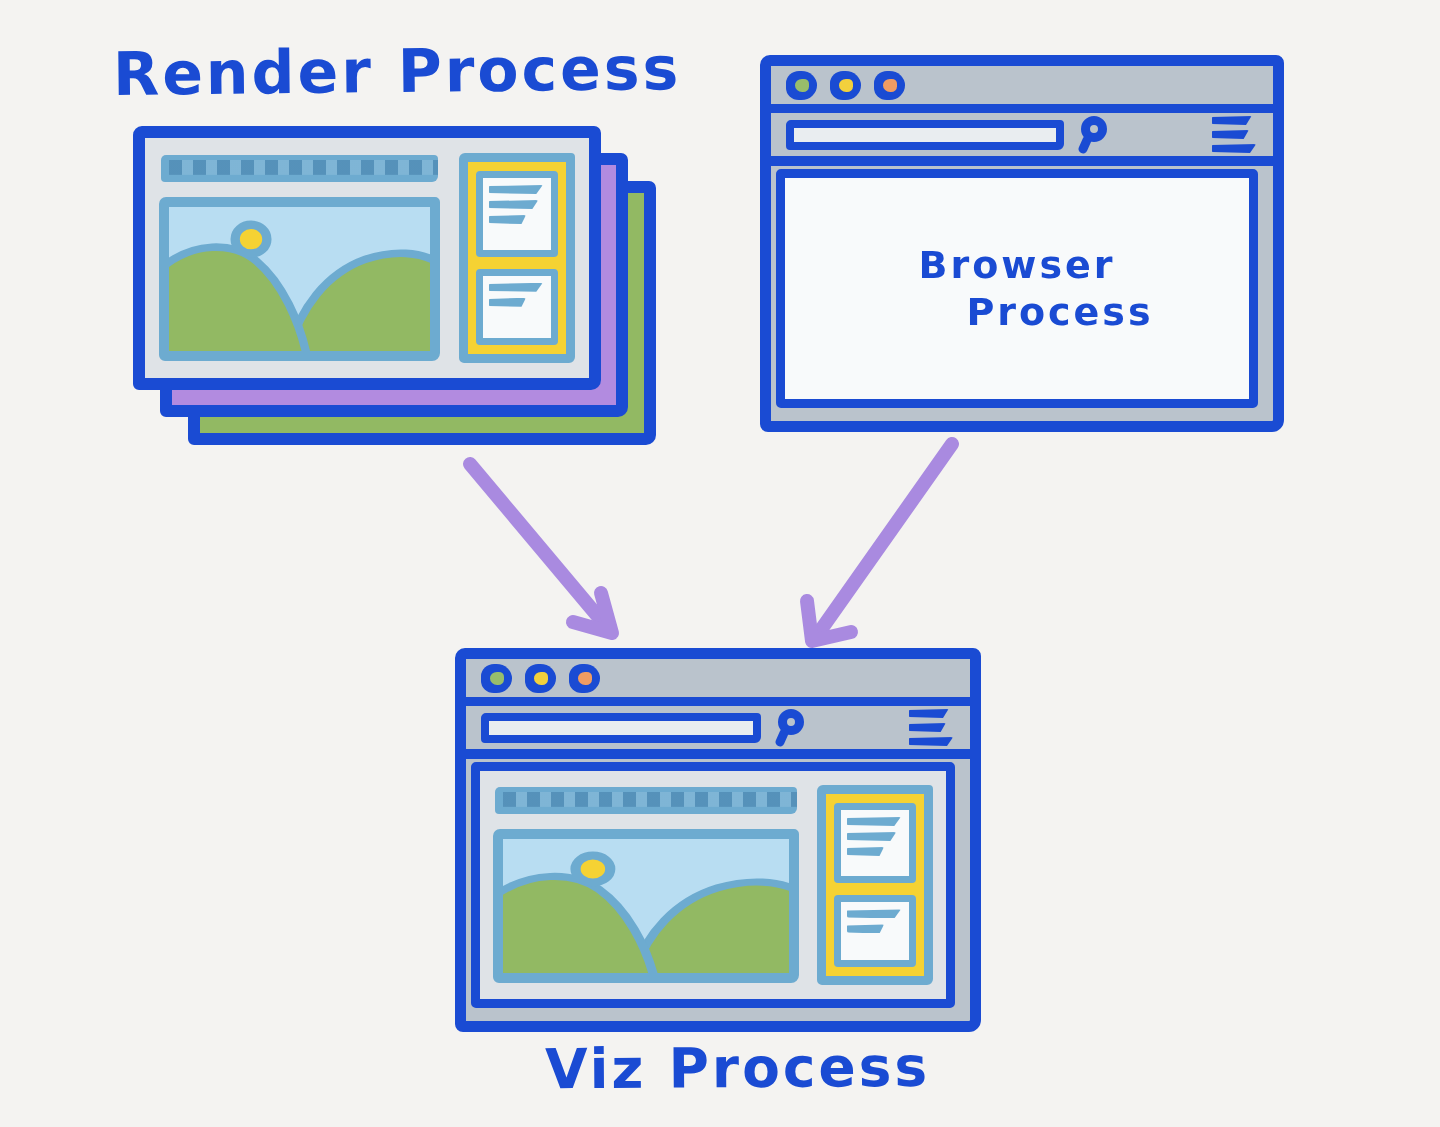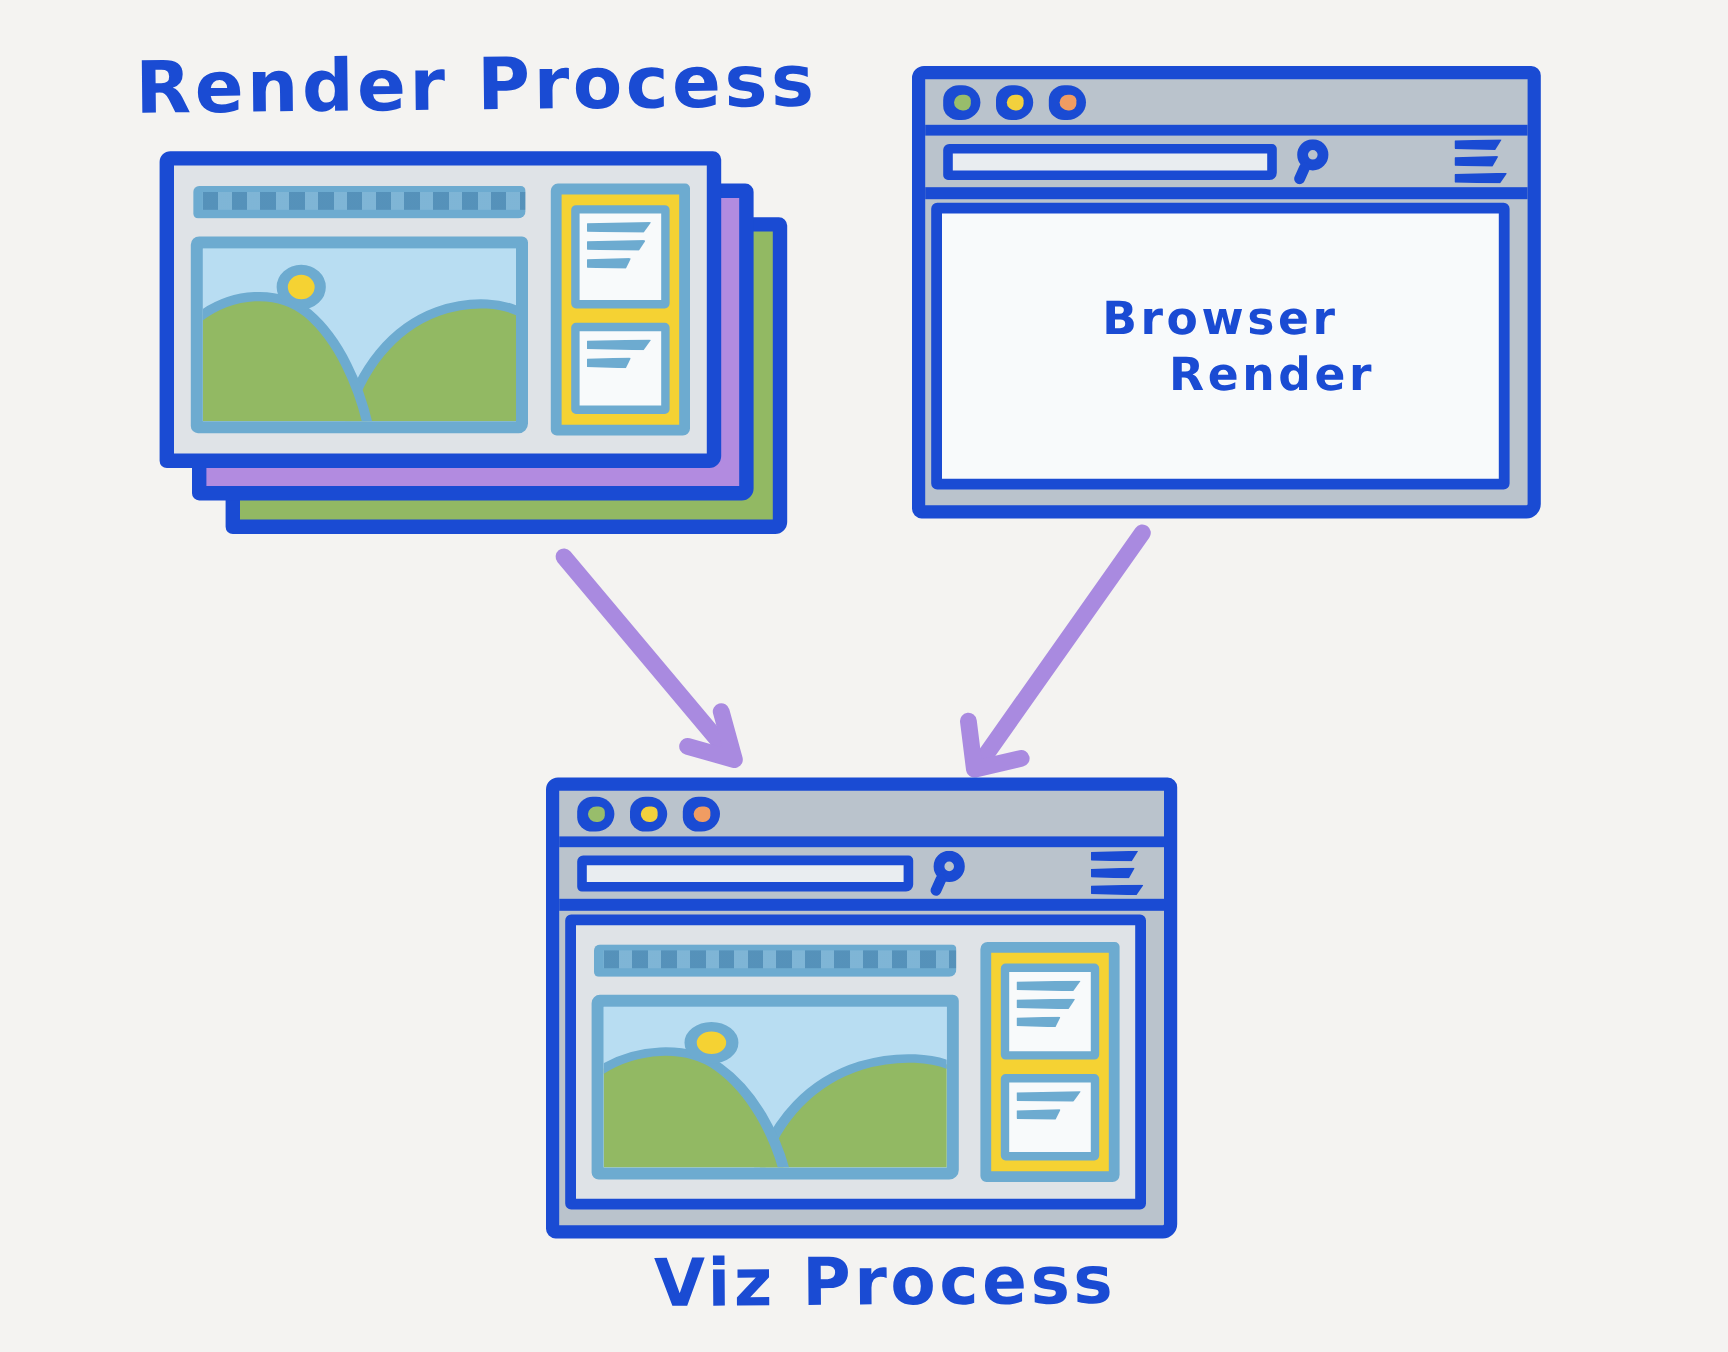--- a/index.html
+++ b/index.html
@@ -175,21 +175,21 @@
       </svg>
       <div class="menuicon">
           <i></i>
           <i></i>
           <i></i>
         </div>
     </div>
     <div class="contentwrap">
       <div class="content browsertext">
         <div class="line1">Browser</div>
-        <div class="line2">Render</div>
+        <div class="line2">Process</div>
       </div>
     </div>
   </div>
 
   <svg id="arrows" width="1440" height="1127" viewBox="0 0 1440 1127">
     <g stroke="var(--arrow)" stroke-width="14" stroke-linecap="round" fill="none">
       <path d="M 470 464 L 606 626"></path>
       <path d="M 612 633 L 601 593 M 612 633 L 573 622"></path>
       <path d="M 952 444 L 818 634"></path>
       <path d="M 812 641 L 807 601 M 812 641 L 851 632"></path>

